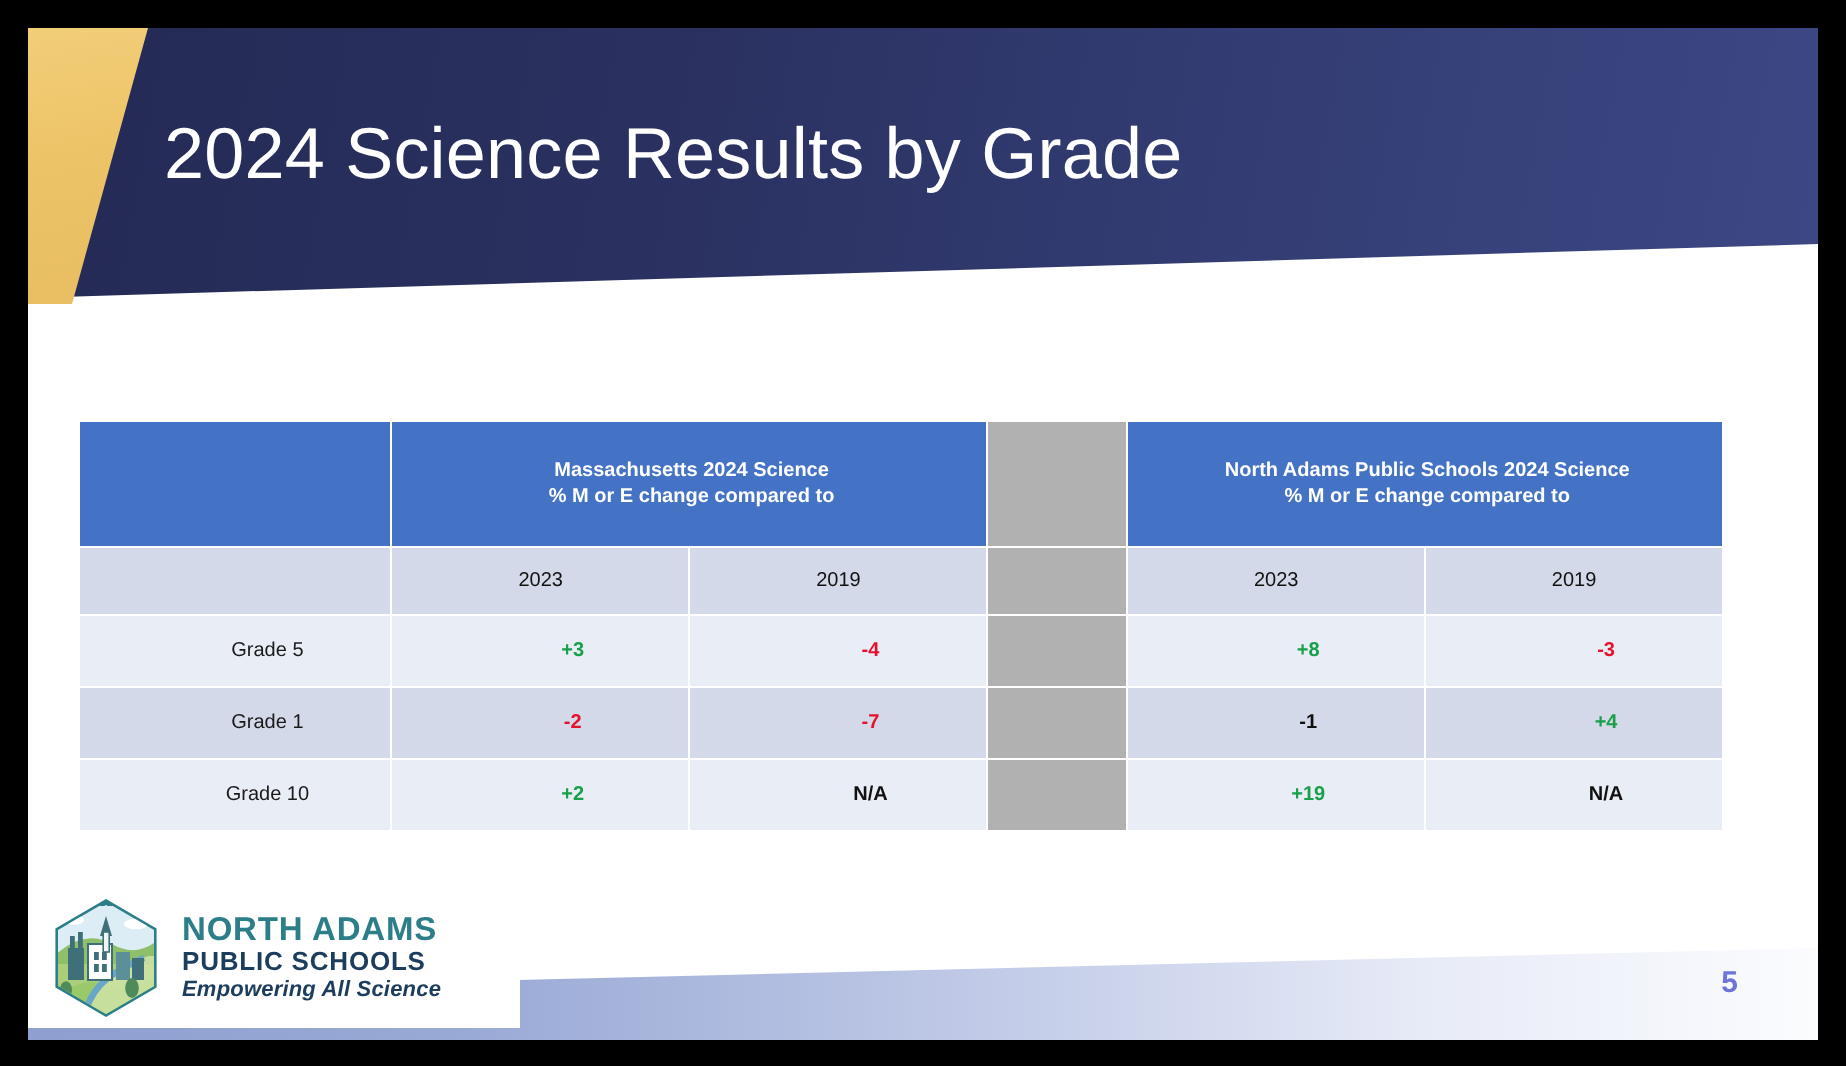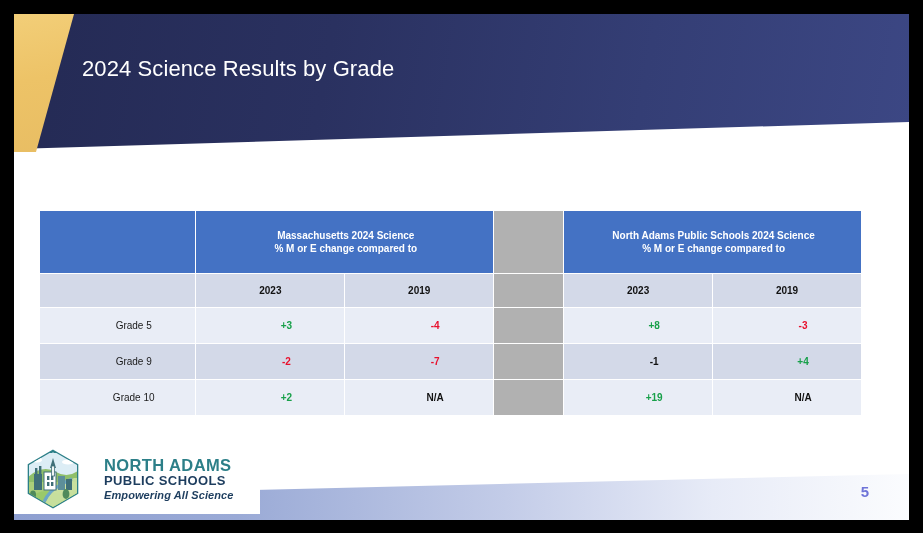--- a/index.html
+++ b/index.html
@@ -48,21 +48,21 @@
     top: 0;
     width: 78px;
     height: 138px;
     background: linear-gradient(170deg, #f2ce78 0%, #edc367 45%, #e8bd63 100%);
     clip-path: polygon(0 0, 60px 0, 22px 138px, 0 138px);
   }
   .banner-title {
     position: absolute;
     left: 68px;
     top: 42px;
-    font-size: 22px;
+    font-size: 36px;
     font-weight: 400;
     color: #ffffff;
     letter-spacing: 0.1px;
     white-space: nowrap;
   }
 
   
   .table-wrap {
     position: absolute;
     left: 25px;
@@ -106,21 +106,21 @@
   }
   .gap-cell {
     background: #b1b1b1;
   }
   .gap-cell.top { background: #b1b1b1; }
 
   
   .yr-row td {
     height: 33px;
     background: #d3d9e8;
-    font-weight: bold;
+    font-weight: normal;
     color: #111111;
     font-size: 14px;
   }
   .yr-row td.gap-cell { background: #b1b1b1; }
   .yr-row td.yr-blank { background: #d3d9e8; }
 
   
   .row-odd td  { background: #e9edf6; }
   .row-even td { background: #d3d9e8; }
   .row-odd td.gap-cell,
@@ -166,21 +166,21 @@
     align-items: center;
     padding-left: 8px;
     box-sizing: border-box;
   }
   .logo-mark {
     width: 62px;
     height: 62px;
     flex: 0 0 62px;
   }
   .logo-text {
-    margin-left: 20px;
+    margin-left: 7px;
     line-height: 1;
   }
   .logo-l1 {
     font-size: 16.5px;
     font-weight: bold;
     color: #2c7f88;
     letter-spacing: 0.4px;
     display: block;
   }
   .logo-l2 {
@@ -256,21 +256,21 @@
         <tbody>
           <tr class="row-odd">
             <td class="grade-label">Grade 5</td>
             <td class="val pos">+3</td>
             <td class="val neg">-4</td>
             <td class="gap-cell"></td>
             <td class="val pos">+8</td>
             <td class="val neg">-3</td>
           </tr>
           <tr class="row-even">
-            <td class="grade-label">Grade 9</td>
+            <td class="grade-label">Grade 1</td>
             <td class="val neg">-2</td>
             <td class="val neg">-7</td>
             <td class="gap-cell"></td>
             <td class="val neu">-1</td>
             <td class="val pos">+4</td>
           </tr>
           <tr class="row-odd">
             <td class="grade-label">Grade 10</td>
             <td class="val pos">+2</td>
             <td class="val neu">N/A</td>

